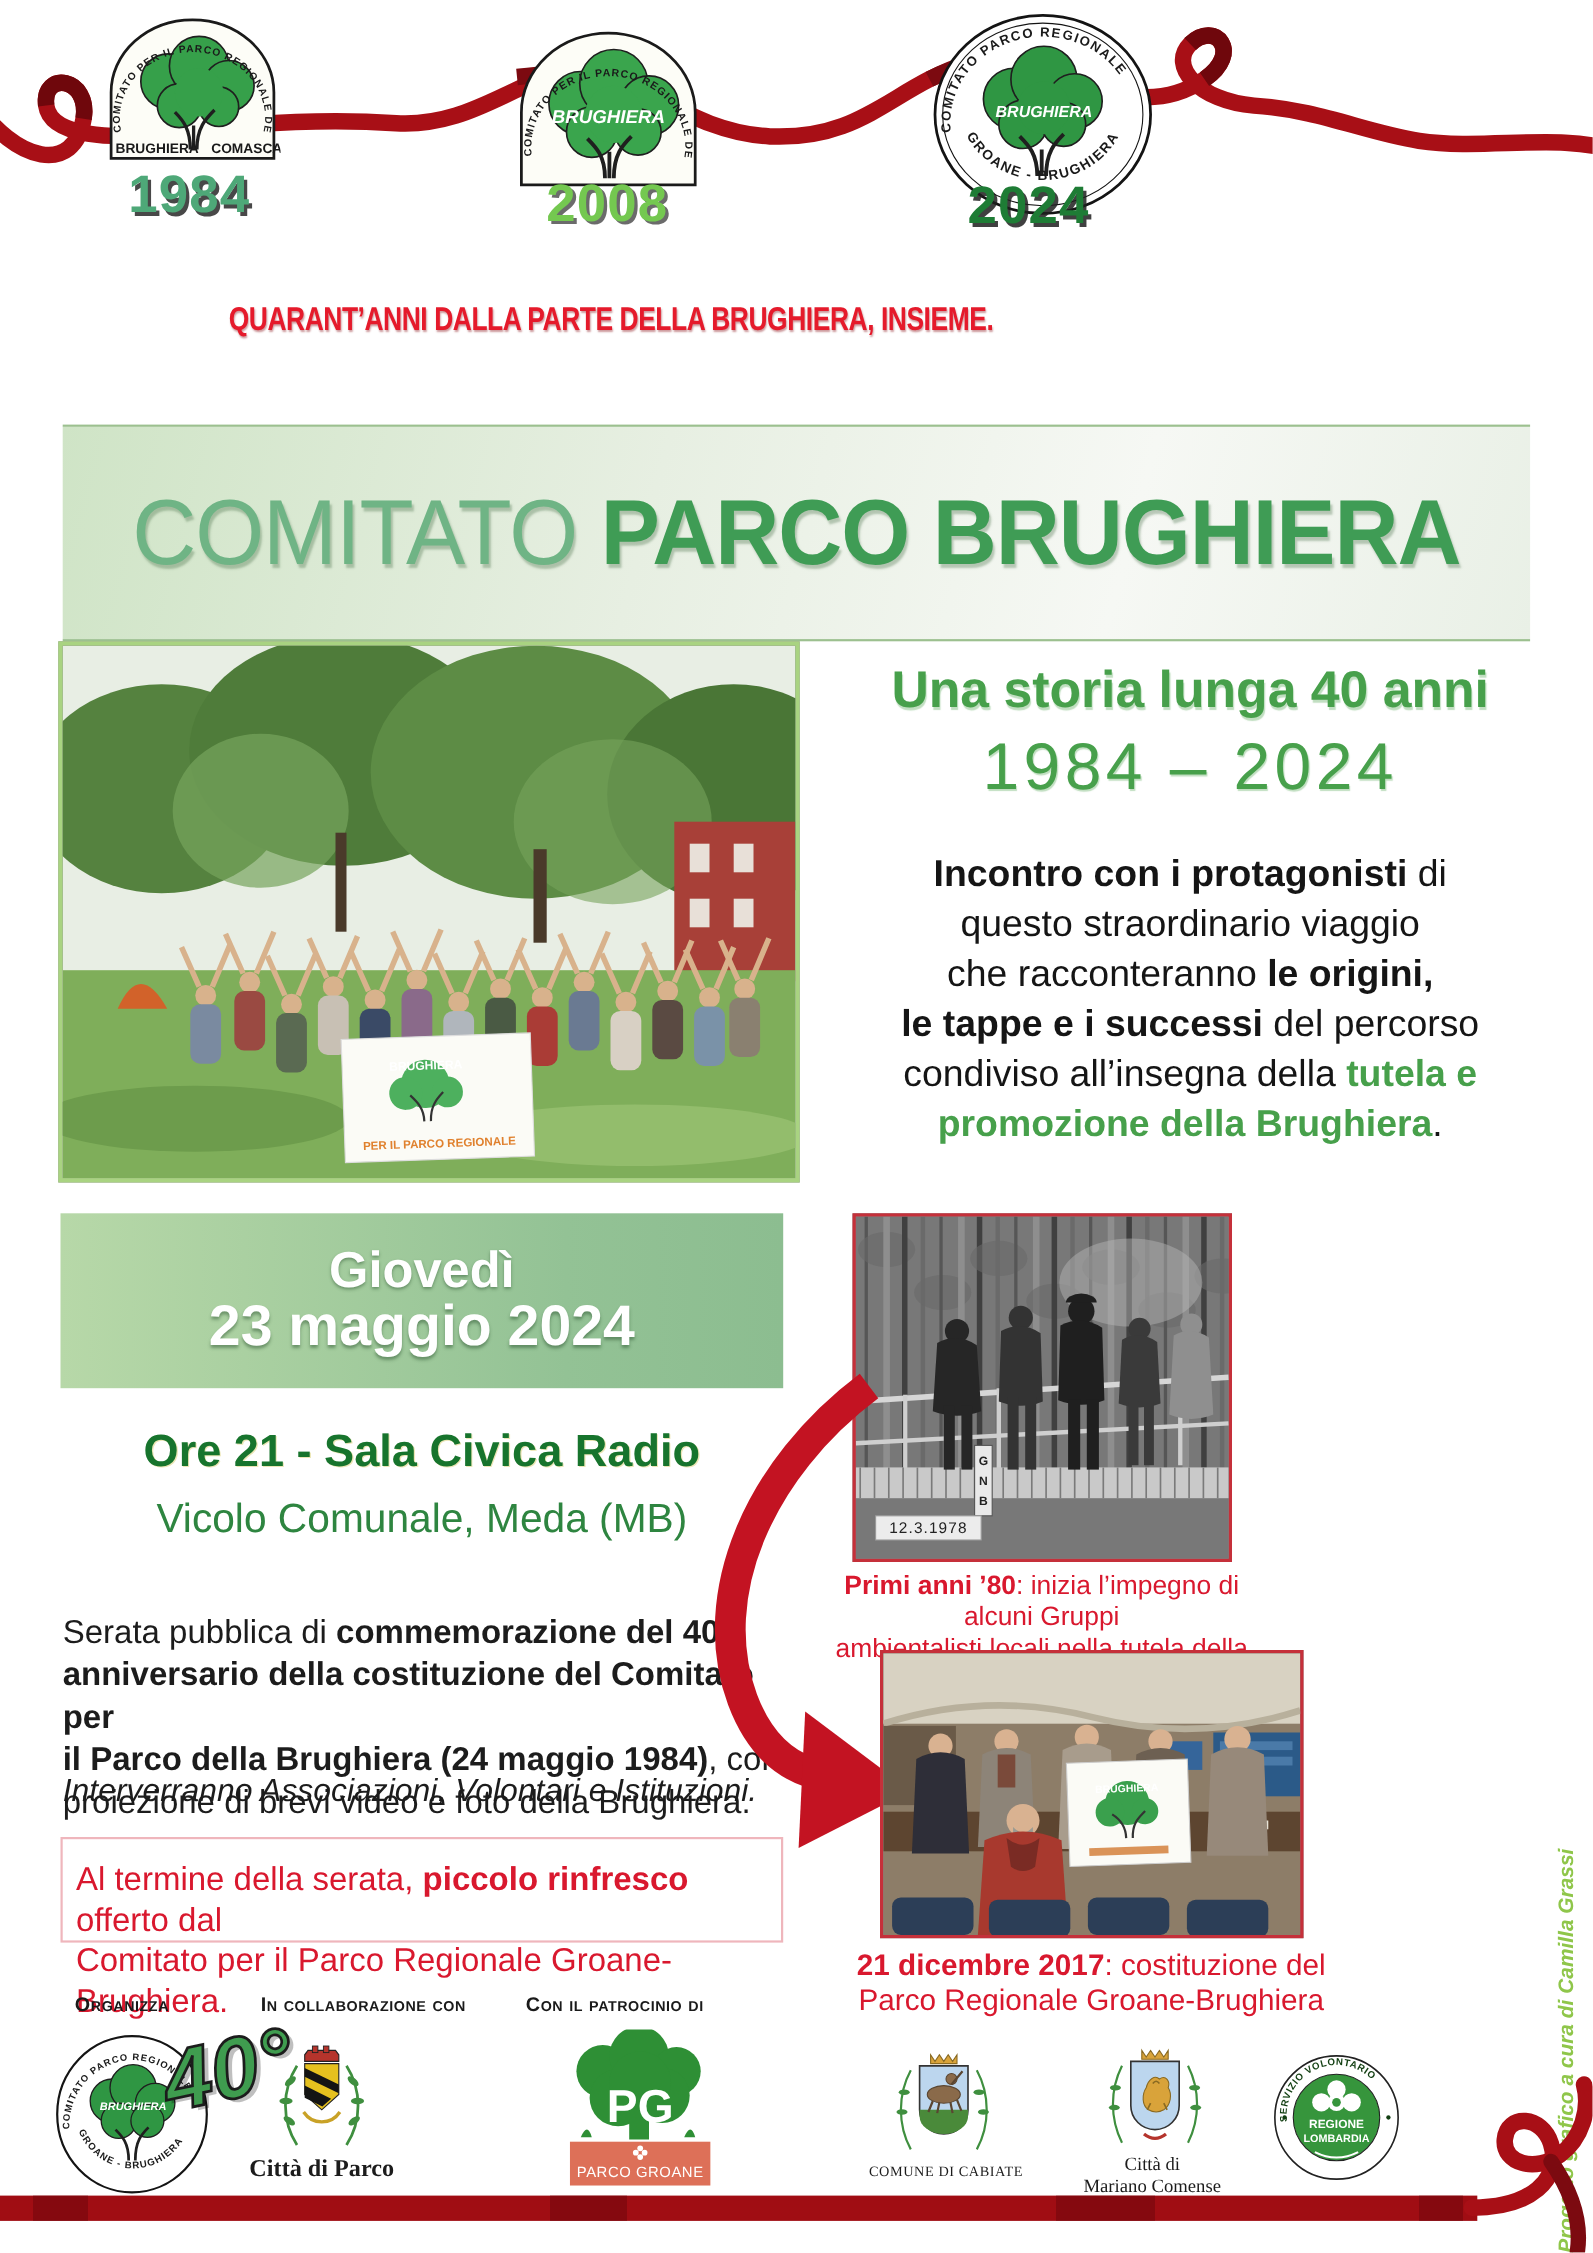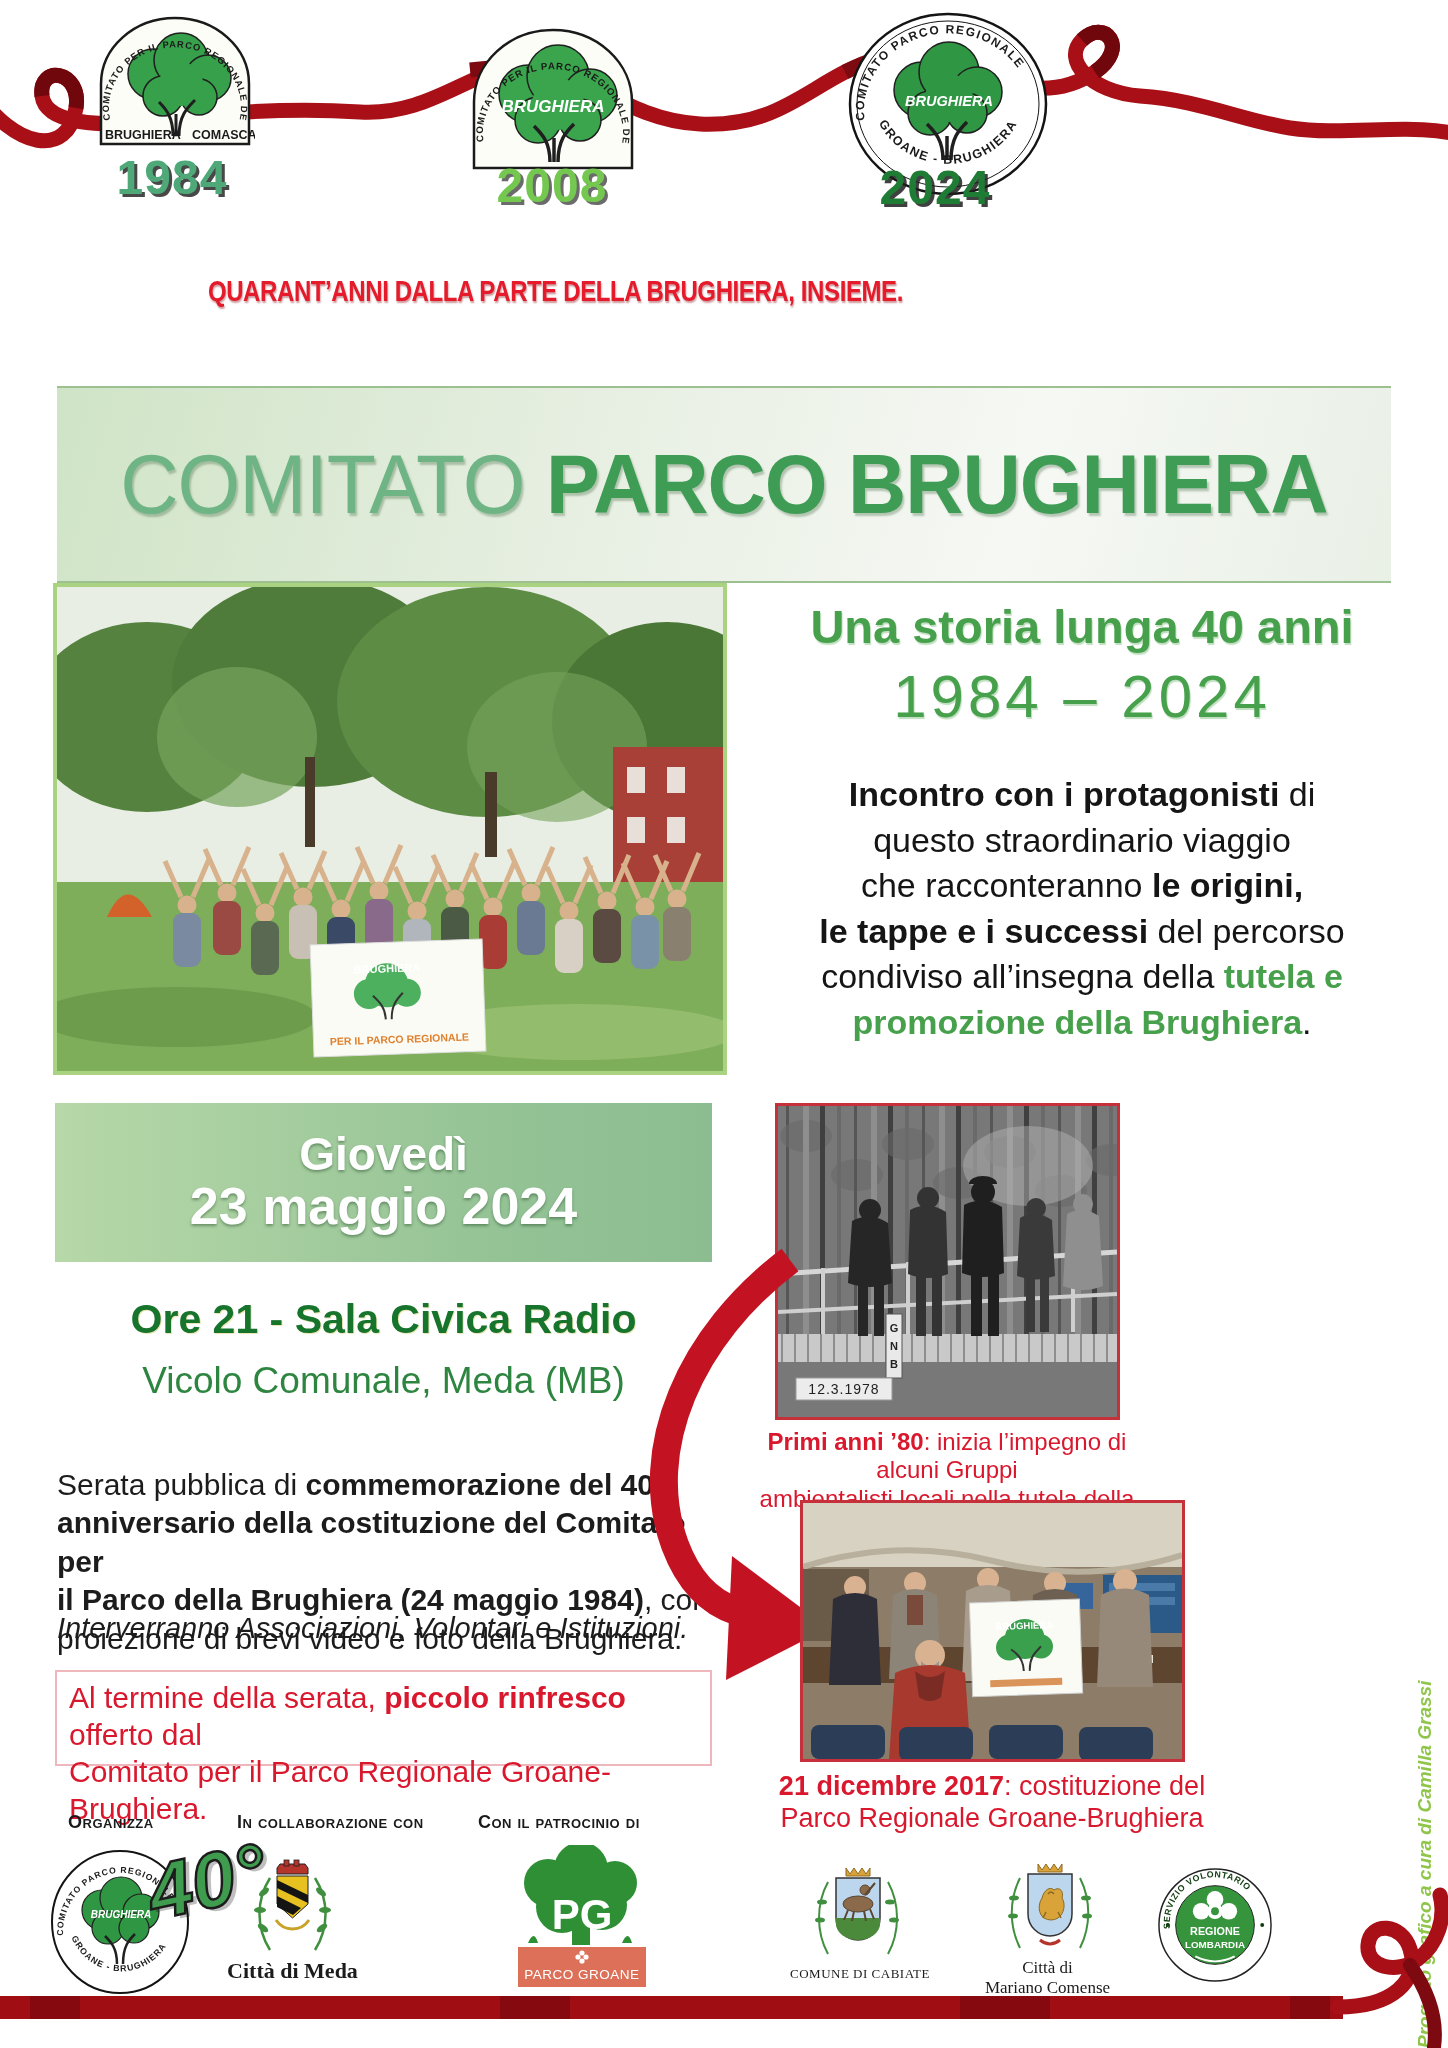--- a/index.html
+++ b/index.html
@@ -31,21 +31,21 @@
         display:flex;flex-direction:column;align-items:center;justify-content:center;
         color:#fff;font-weight:700;text-shadow:0 2px 3px rgba(30,70,35,.45);text-align:right;}
   .datebox .l1{font-size:46px;line-height:1.05;}
   .datebox .l2{font-size:52px;line-height:1.1;}
   .venue{left:55px;top:1296px;width:657px;font-size:41px;font-weight:700;color:#17742d;
          text-shadow:1px 1px 0 rgba(220,210,120,.55);}
   .address{left:55px;top:1360px;width:657px;font-size:37px;color:#2e8540;}
   .descr{left:57px;top:1466px;width:660px;font-size:30px;line-height:1.28;}
   .note{left:57px;top:1612px;width:660px;font-size:29px;font-style:italic;}
   .redbox{left:55px;top:1670px;width:657px;height:96px;box-sizing:border-box;
-          border:2px solid #efb6bc;padding:8px 12px;font-size:30px;line-height:1.23;color:#d9182e;}
+          border:2px solid #efb6bc;padding:19px 12px;font-size:30px;line-height:1.23;color:#d9182e;}
   
   .story-head{left:762px;top:588px;width:640px;font-size:47px;font-weight:700;color:#47a04b;
               text-shadow:1px 2px 1px rgba(150,200,150,.6);margin-top:11px;}
   .story-years{left:762px;top:662px;width:640px;font-size:60px;color:#47a04b;letter-spacing:4px;
               text-shadow:1px 2px 1px rgba(150,200,150,.6);}
   .story-par{left:742px;top:772px;width:680px;font-size:34px;line-height:1.34;color:#151515;}
   .photo-1978{left:775px;top:1103px;width:345px;height:317px;}
   .cap-1978{left:757px;top:1428px;width:380px;font-size:24px;line-height:1.18;color:#d9182e;}
   .photo-2017{left:800px;top:1500px;width:385px;height:262px;}
   .cap-2017{left:762px;top:1770px;width:460px;font-size:27px;line-height:1.2;color:#d9182e;}
@@ -459,21 +459,21 @@
         <ellipse cx="82" cy="76" rx="6" ry="3" transform="rotate(-35 82 76)"></ellipse>
     </g>
     <path d="M40,12 h25 l3,4 v6 h-31 v-6 z" fill="#b5342c" stroke="#222"></path>
     <rect x="44" y="8" width="5" height="6" fill="#b5342c" stroke="#222" stroke-width=".8"></rect>
       <rect x="54" y="8" width="5" height="6" fill="#b5342c" stroke="#222" stroke-width=".8"></rect>
     <path d="M37,24 h31 v28 l-15.5,14 L37,52 z" fill="#e6c11f" stroke="#222"></path>
     <path d="M37,28 l31,15 v8 l-31,-15 z" fill="#141414"></path>
     <path d="M37,44 l24,12 -8,7 -16,-8 z" fill="#141414"></path>
     <path d="M36,68 C44,80 61,80 69,68" stroke="#c9a227" stroke-width="3" fill="none"></path>
   </svg>
-  <div class="abs ctr serif meda-cap">Città di Meda</div>
+  <div class="abs ctr serif meda-cap">Città di Parco</div>
 
   <svg class="abs" style="left:518px;top:1845px" width="128" height="142" viewBox="0 0 128 142">
     <g fill="#2e8f35">
       <circle cx="30" cy="38" r="24"></circle>
         <circle cx="63" cy="24" r="27"></circle>
         <circle cx="97" cy="38" r="22"></circle>
       <circle cx="44" cy="62" r="26"></circle>
         <circle cx="84" cy="60" r="25"></circle>
         <circle cx="64" cy="48" r="28"></circle>
       <rect x="54" y="72" width="18" height="28"></rect>

